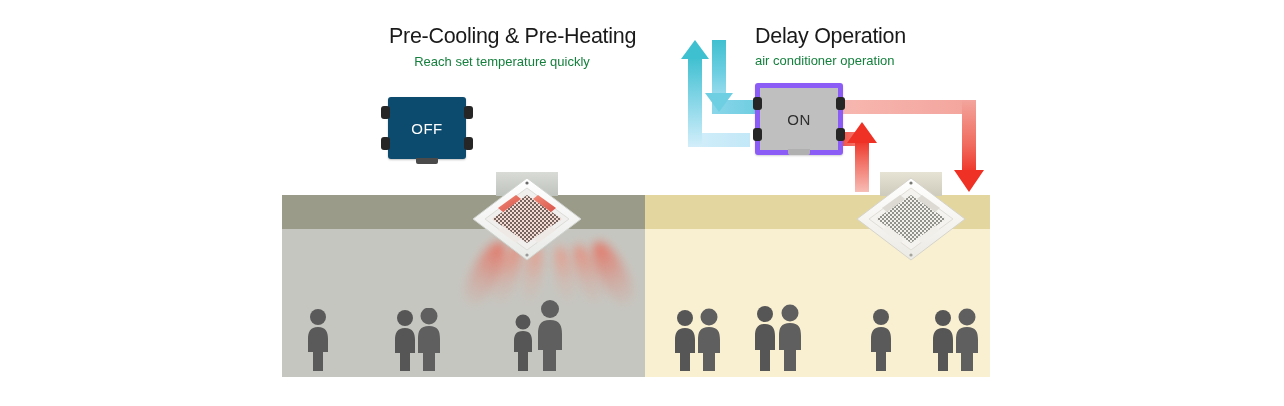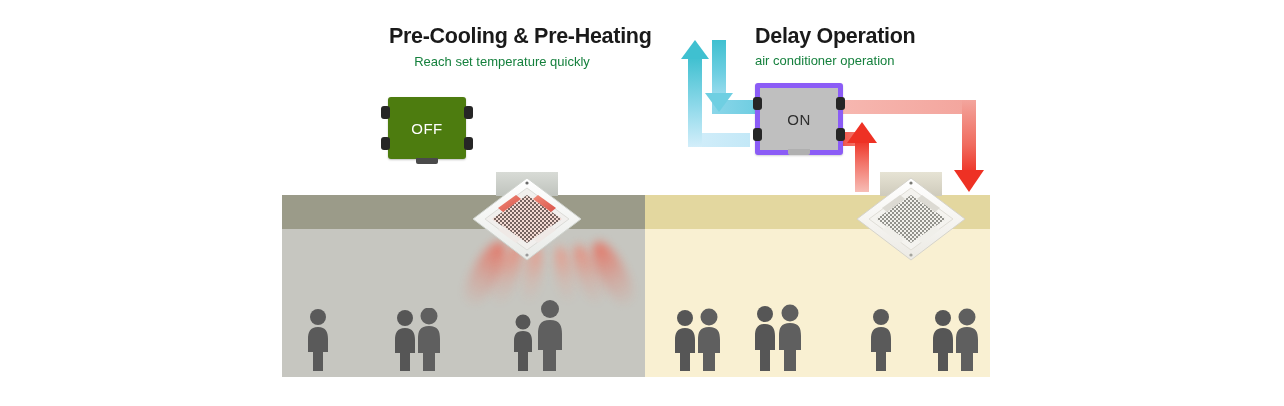--- a/index.html
+++ b/index.html
@@ -15,21 +15,21 @@
     position: relative;
     width: 1284px;
     height: 406px;
     background: #ffffff;
     overflow: hidden;
   }
 
   
   .panel-title {
     position: absolute;
-    font-weight: bold;
+    font-weight: normal;
     color: #1a1a1a;
     letter-spacing: -0.3px;
     white-space: nowrap;
     text-align: center;
   }
   .panel-sub {
     position: absolute;
     color: #15803d;
     white-space: nowrap;
     text-align: center;
@@ -113,21 +113,21 @@
     border-radius: 3px;
   }
   .erv .port.l { left: -7px; }
   .erv .port.r { right: -7px; }
   .erv .port.t { top: 9px; }
   .erv .port.b { bottom: 9px; }
 
   #erv-off {
     left: 388px;
     top: 97px;
-    background: #4d7c0f;
+    background: #0c4a6e;
     color: #ffffff;
     box-shadow: 0 1px 2px rgba(0,0,0,.25);
   }
   #erv-off .foot { background: #4a4a4a; }
 
   #erv-on {
     left: 755px;
     top: 83px;
     background: #bfbfbf;
     color: #2e2e2e;

